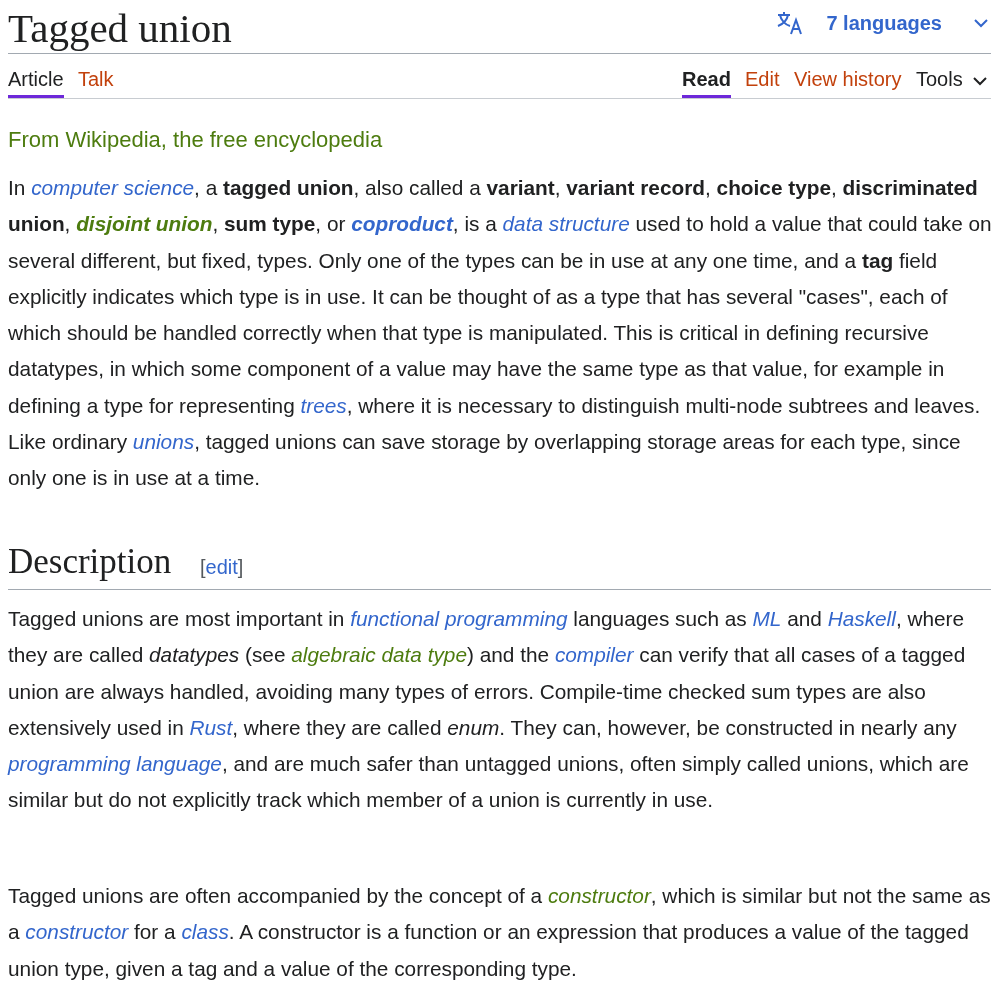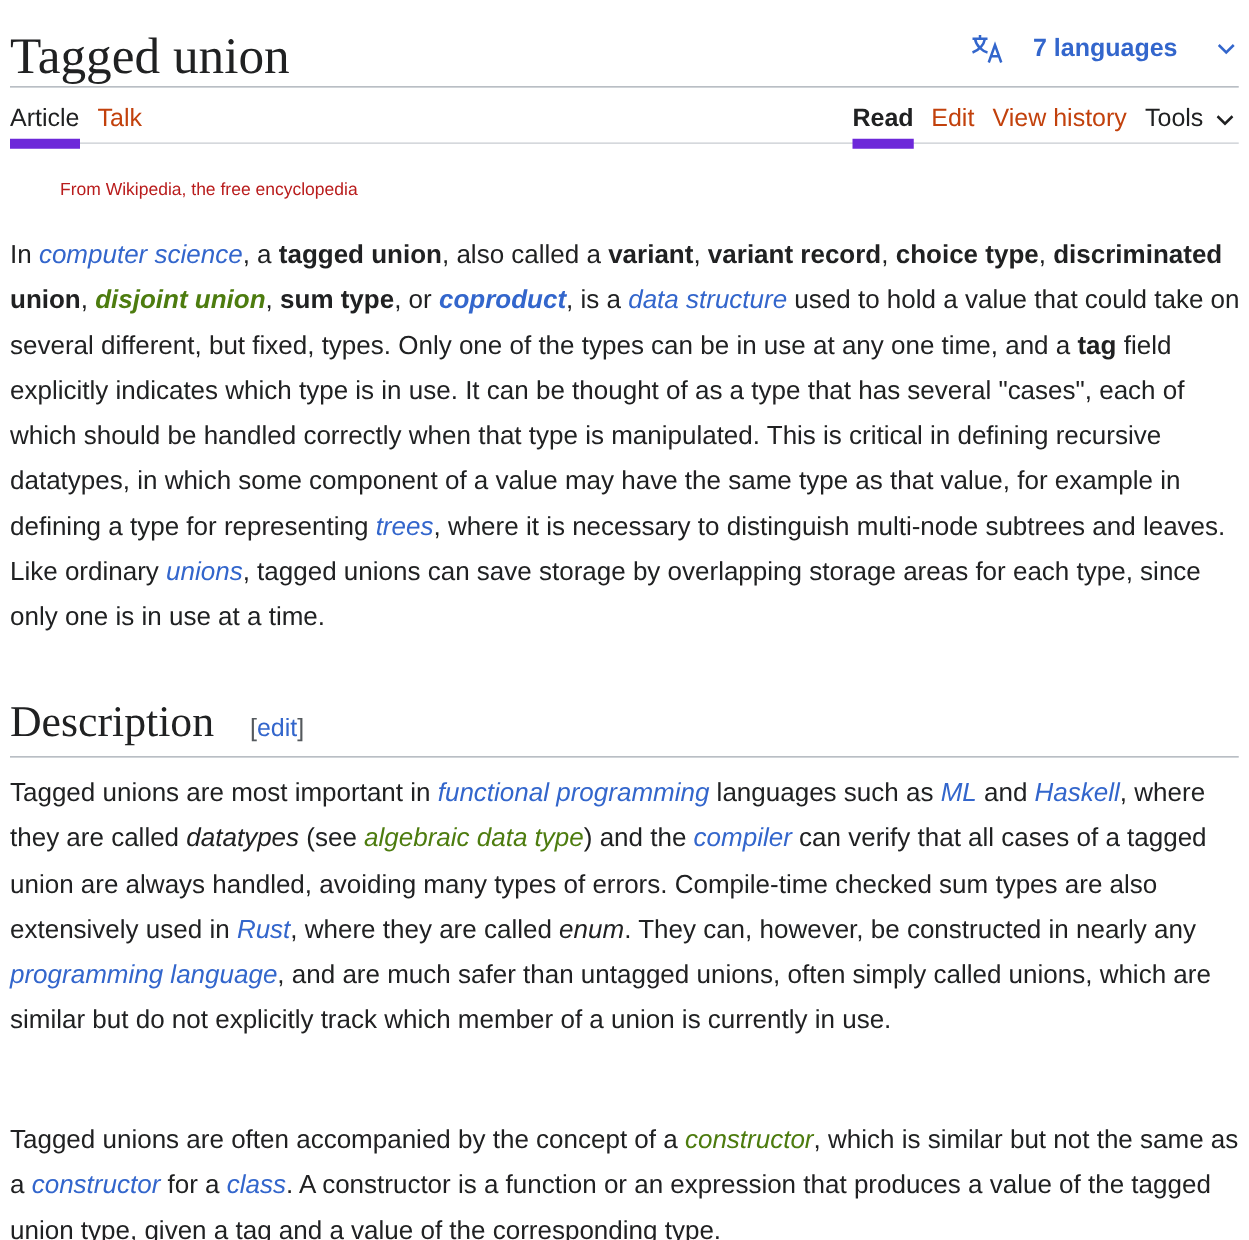--- a/index.html
+++ b/index.html
@@ -2,21 +2,21 @@
 <html><head>
 <meta charset="utf-8">
 <style>
   html, body { margin: 0; padding: 0; background: #ffffff; }
   body {
     width: 999px; height: 992px; overflow: hidden;
     font-family: "Liberation Sans", sans-serif;
     color: #202122;
     position: relative;
   }
-  .page { position: absolute; left: 8px; top: 16px; width: 983px; }
+  .page { position: absolute; left: 8px; top: 0; width: 983px; }
 
   
   .title-row { position: relative; height: 53px; border-bottom: 1px solid #a2a9b1; }
   .page-title {
     position: absolute; left: 0; top: 4px;
     font-family: "Liberation Serif", "DejaVu Serif", serif;
     font-size: 41px; line-height: 48px; color: #202122; font-weight: normal; margin: 0;
   }
   .lang-btn {
     position: absolute; right: 0; top: 11px; display: flex; align-items: center;
@@ -25,25 +25,25 @@
   .lang-btn .lang-icon { display: inline-block; width: 28px; height: 24px; margin-right: 6px; }
   .lang-btn .chev { display:inline-block; width: 14px; height: 10px; margin-left: 16px; margin-right: 3px; }
 
   
   .tabs-row { position: relative; height: 44px; border-bottom: 1px solid #c8ccd1; }
   .tab {
     position: absolute; top: 12px; font-size: 20px; line-height: 26px; cursor: pointer;
     padding-bottom: 4px;
   }
   .tab.link { color: #c2410c; }
-  .tab.selected { color: #202122; border-bottom: 8px solid #6d28d9; padding-bottom: 3px; }
+  .tab.selected { color: #202122; border-bottom: 3px solid #6d28d9; padding-bottom: 3px; }
   .tab.plain { color: #202122; }
   .tools-chev { display:inline-block; width: 14px; height: 10px; margin-left: 10px; vertical-align: middle; }
 
-  .tagline { position: absolute; top: 127px; left: 0; font-size: 14px; color: #b91c1c; margin-left: 40px; }
+  .tagline { position: absolute; top: 127px; left: 0; font-size: 22px; color: #4d7c0f; }
 
   p.para {
     margin: 0; font-size: 20.8px; line-height: 36.3px; color: #202122;
     position: absolute; left: 0; width: 990px;
   }
   a.lk { color: #3366cc; text-decoration: none; font-style: italic; }
   a.lk.visited { color: #4d7c0f; }
   b { font-weight: bold; color: #202122; }
 
   .section-head {

